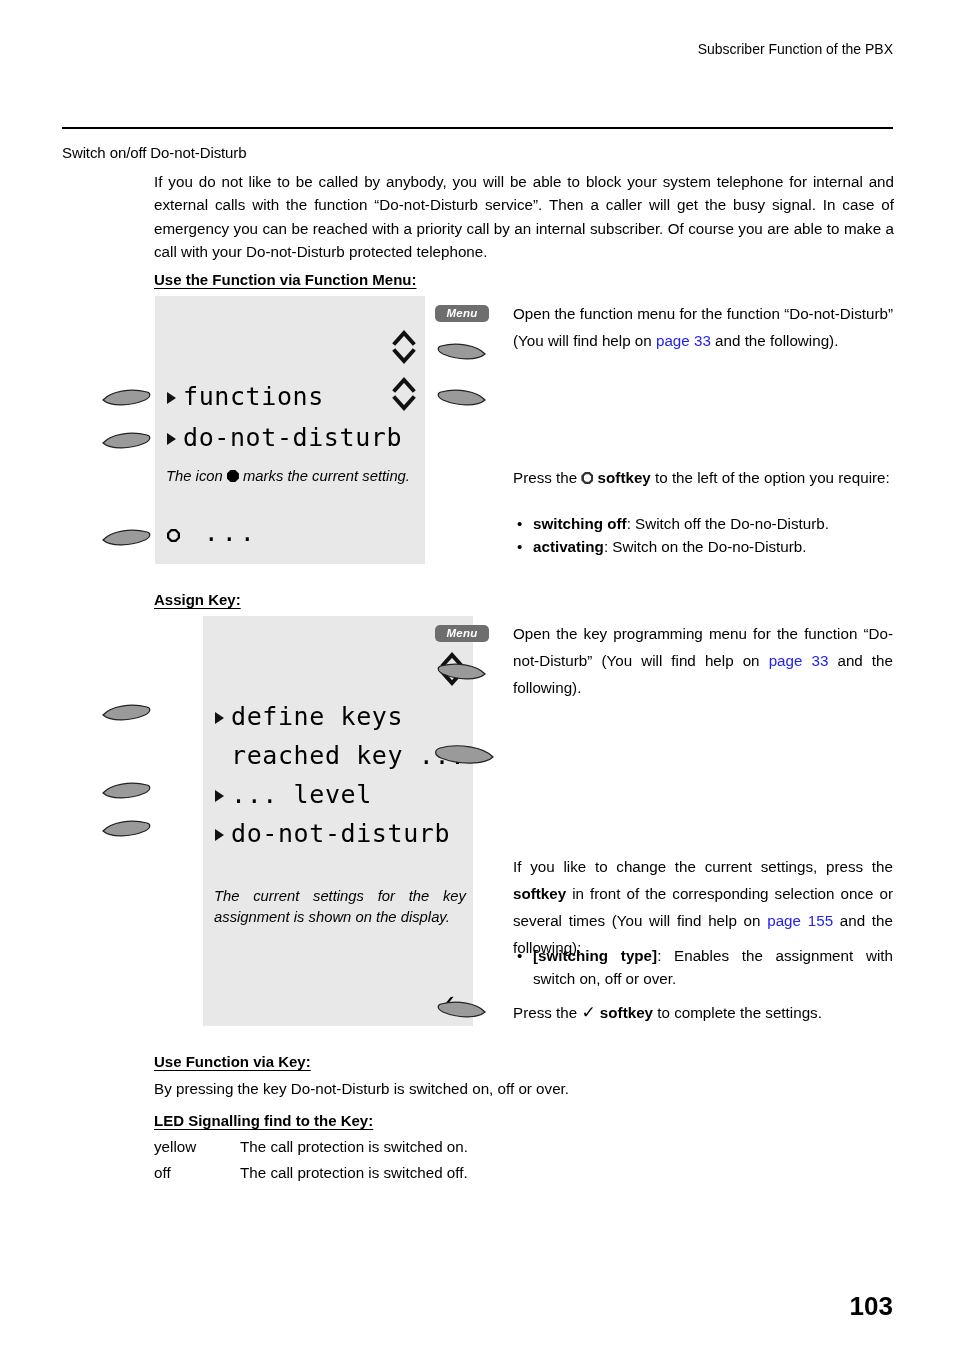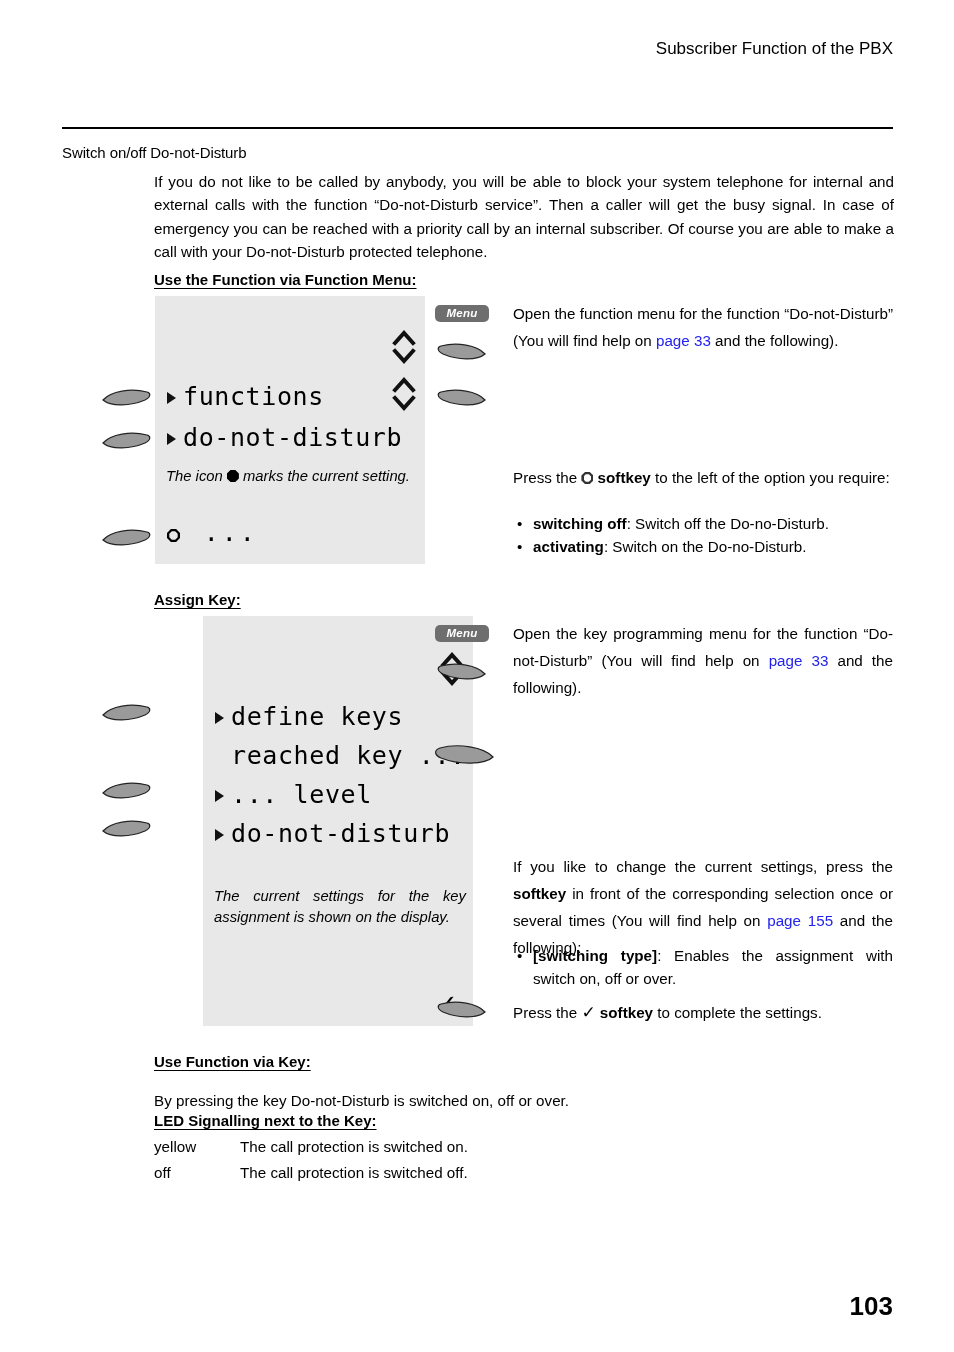--- a/index.html
+++ b/index.html
@@ -20,21 +20,21 @@
     position: absolute;
     left: 62px; top: 38px; width: 831px;
     text-align: right;
   }
   .hdr-title {
     font-size: 17px; font-weight: bold;
     letter-spacing: .1px;
     line-height: 22px;
   }
   .hdr-sub {
-    font-size: 17px; font-weight: normal;
+    font-size: 14px; font-weight: normal;
     line-height: 20px;
     margin-top: 1px;
   }
   .hdr-rule {
     position: absolute;
     left: 62px; top: 127px;
     width: 831px; height: 2px;
     background: #000;
   }
 
@@ -345,23 +345,23 @@
 
 <div class="blist" style="left:513px; top:944px; width:380px;">
   <div class="li"><b>[switching type]</b><span>: Enables the assignment with switch on, off or over.</span></div>
 </div>
 
 <div class="rtext nojust" style="left:513px; top:999px; width:390px;">
   <span>Press the </span><span class="check-inline">✓</span> <b>softkey</b><span> to complete the settings.</span>
 </div>
 
 <div class="sub-head" style="left:154px; top:1053px;">Use Function via Key:</div>
-<div class="rtext nojust" style="left:154px; top:1075px; width:740px;margin-top:12px;">By pressing the key Do-not-Disturb is switched on, off or over.</div>
-
-<div class="sub-head" style="left:154px; top:1112px;">LED Signalling next to the Key:</div>
+<div class="rtext nojust" style="left:154px; top:1075px; width:740px;">By pressing the key Do-not-Disturb is switched on, off or over.</div>
+
+<div class="sub-head" style="left:154px; top:1112px;">LED Signalling find to the Key:</div>
 
 <div class="led-row" style="left:154px; top:1135px;">yellow</div>
 <div class="led-row" style="left:240px; top:1135px;">The call protection is switched on.</div>
 
 <div class="led-row" style="left:154px; top:1161px;">off</div>
 <div class="led-row" style="left:240px; top:1161px;">The call protection is switched off.</div>
 
 <div class="pagenum">103</div>
 
 </body></html>

